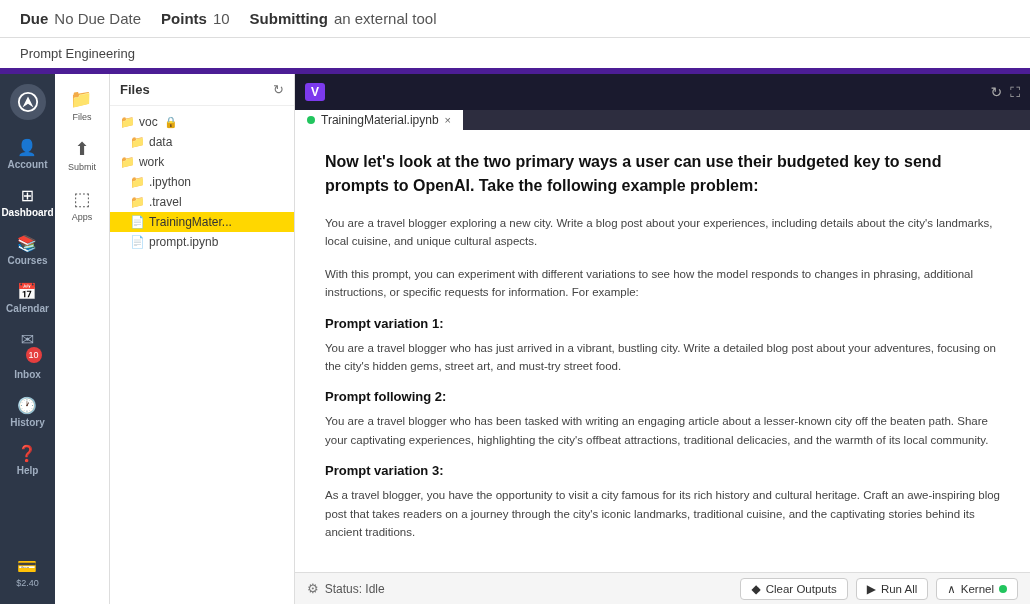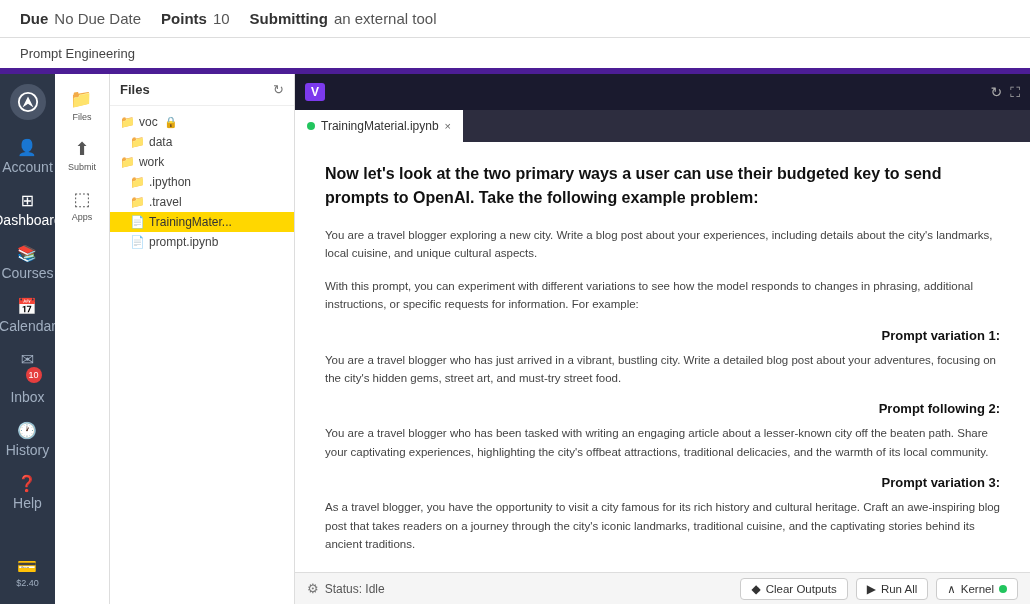--- a/index.html
+++ b/index.html
@@ -17,50 +17,50 @@
 
     
     .main-layout { display: flex; flex: 1; overflow: hidden; }
 
     
     .nav-sidebar { width: 55px; background: #2d3748; display: flex; flex-direction: column; align-items: center; padding: 10px 0; gap: 4px; flex-shrink: 0; }
     .nav-logo { width: 36px; height: 36px; background: #4a5568; border-radius: 50%; display: flex; align-items: center; justify-content: center; margin-bottom: 8px; }
     .nav-logo svg { width: 22px; height: 22px; }
     .nav-item { display: flex; flex-direction: column; align-items: center; gap: 2px; padding: 6px 4px; border-radius: 6px; cursor: pointer; width: 50px; }
     .nav-item-icon { font-size: 16px; color: #a0aec0; }
-    .nav-item-label { font-size: 14px; color: #a0aec0; text-align: left; }
+    .nav-item-label { font-size: 10px; color: #a0aec0; text-align: left; font-weight: bold; }
     .nav-item.active .nav-item-icon, .nav-item.active .nav-item-label { color: #fff; }
     .nav-badge { background: #e53e3e; color: #fff; font-size: 9px; border-radius: 50%; width: 16px; height: 16px; display: flex; align-items: center; justify-content: center; position: relative; top: -4px; left: 6px; }
     .nav-bottom { margin-top: auto; }
     .nav-cost { display: flex; flex-direction: column; align-items: center; gap: 2px; padding: 6px 4px; }
     .nav-cost-icon { font-size: 16px; color: #a0aec0; }
     .nav-cost-label { font-size: 9px; color: #a0aec0; }
 
     
     .notebook-panel { flex: 1; background: #1a1a2e; display: flex; flex-direction: column; overflow: hidden; }
     .notebook-header { background: #1a1a2e; padding: 6px 10px; display: flex; align-items: center; justify-content: space-between; height: 36px; }
     .notebook-logo { background: #7c3aed; color: white; font-size: 12px; font-weight: bold; padding: 2px 6px; border-radius: 3px; }
     .notebook-header-actions { display: flex; gap: 8px; }
     .notebook-header-btn { color: #aaa; font-size: 14px; cursor: pointer; background: none; border: none; }
 
     
-    .tab-bar { background: #2d2d3f; display: flex; align-items: center; height: 32px; }
+    .tab-bar { background: #2d2d3f; display: flex; align-items: center; height: 20px; }
     .tab { display: flex; align-items: center; gap: 6px; padding: 0 12px; height: 100%; font-size: 12px; cursor: pointer; background: #fff; color: #333; }
     .tab-dot { width: 8px; height: 8px; background: #22c55e; border-radius: 50%; }
     .tab-close { color: #666; font-size: 11px; }
 
     
     .notebook-content { flex: 1; background: #fff; overflow-y: auto; padding: 20px 30px; }
     .notebook-content::-webkit-scrollbar { width: 8px; }
     .notebook-content::-webkit-scrollbar-track { background: #f0f0f0; }
     .notebook-content::-webkit-scrollbar-thumb { background: #ccc; border-radius: 4px; }
 
     .content-heading { font-size: 16px; font-weight: 600; color: #111; margin-bottom: 16px; line-height: 1.5; }
     .content-para { font-size: 11.5px; color: #444; line-height: 1.6; margin-bottom: 14px; }
-    .content-subheading { font-size: 13px; font-weight: 700; color: #111; margin-bottom: 8px; margin-top: 10px; text-align: right; }
+    .content-subheading { font-size: 13px; font-weight: 700; color: #111; margin-bottom: 8px; margin-top: 10px; }
 
     
     .notebook-statusbar { background: #f5f5f5; border-top: 1px solid #ddd; display: flex; align-items: center; justify-content: space-between; padding: 4px 12px; height: 32px; flex-shrink: 0; }
     .status-left { display: flex; align-items: center; gap: 6px; font-size: 12px; color: #555; }
     .status-gear { font-size: 13px; color: #777; }
     .status-right { display: flex; gap: 8px; }
     .status-btn { display: flex; align-items: center; gap: 5px; padding: 3px 10px; border: 1px solid #ccc; border-radius: 4px; font-size: 11.5px; background: #fff; cursor: pointer; color: #333; }
     .status-btn .btn-icon { font-size: 12px; }
     .kernel-btn { display: flex; align-items: center; gap: 5px; padding: 3px 10px; border: 1px solid #ccc; border-radius: 4px; font-size: 11.5px; background: #fff; cursor: pointer; color: #333; }
     .kernel-dot { width: 8px; height: 8px; background: #22c55e; border-radius: 50%; }

